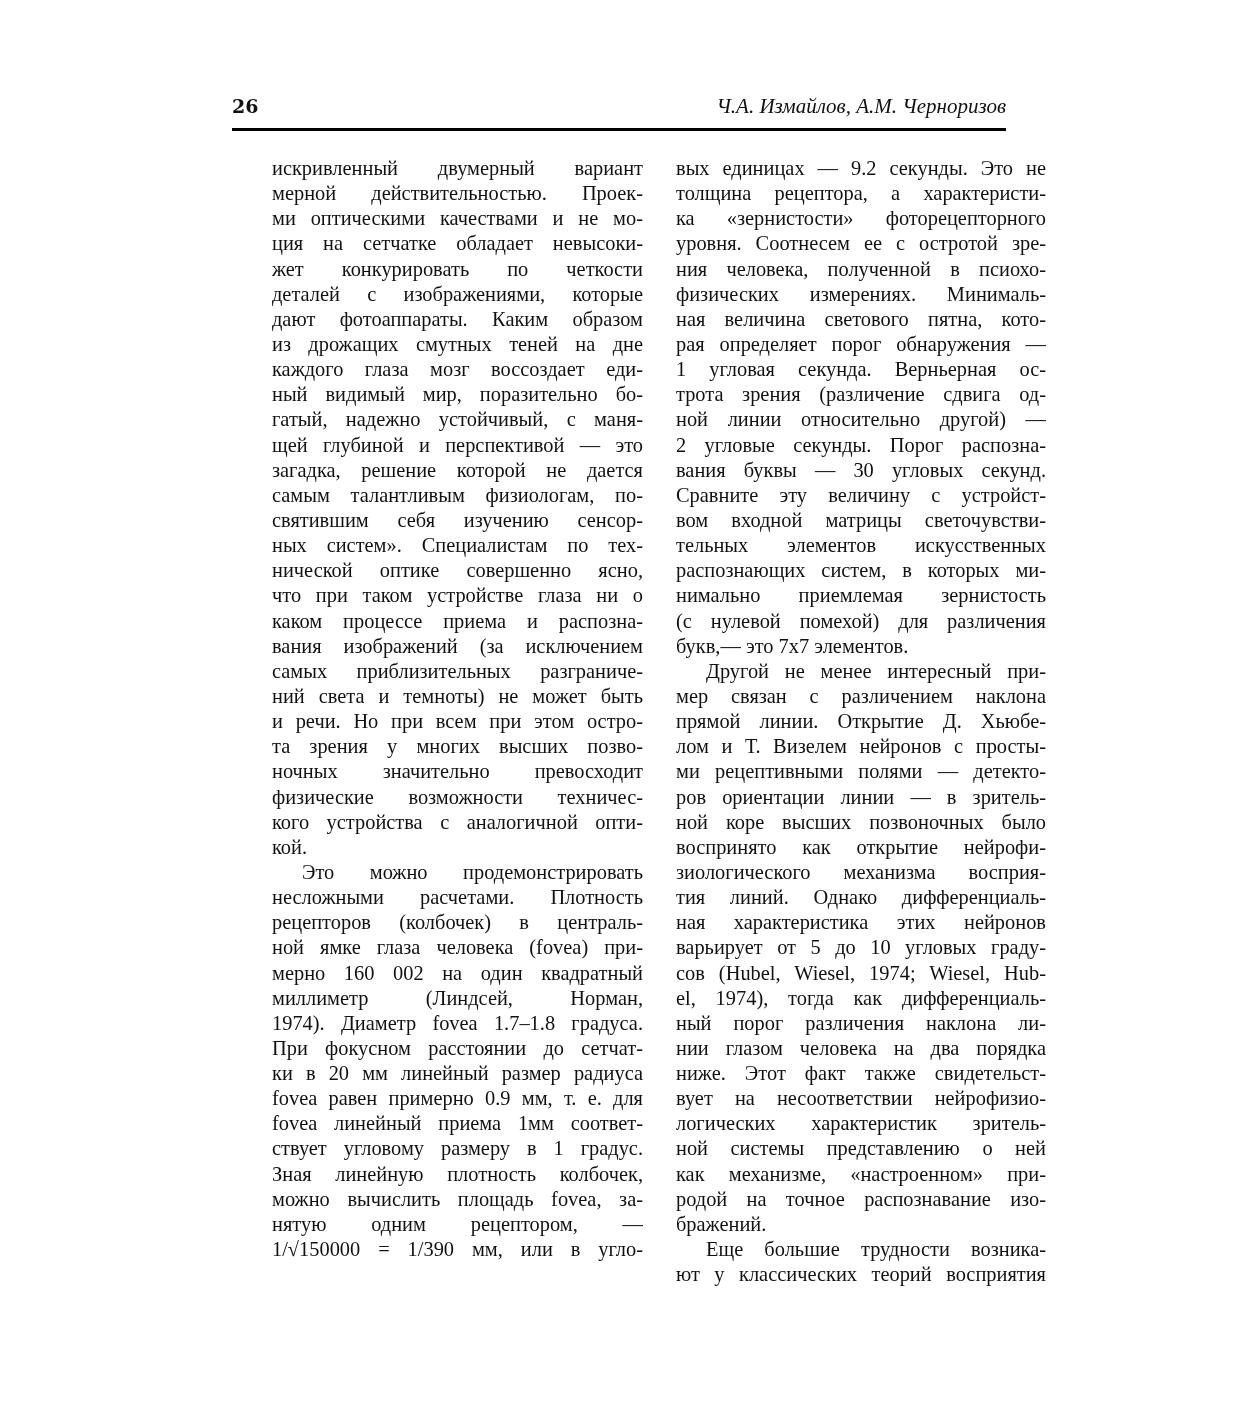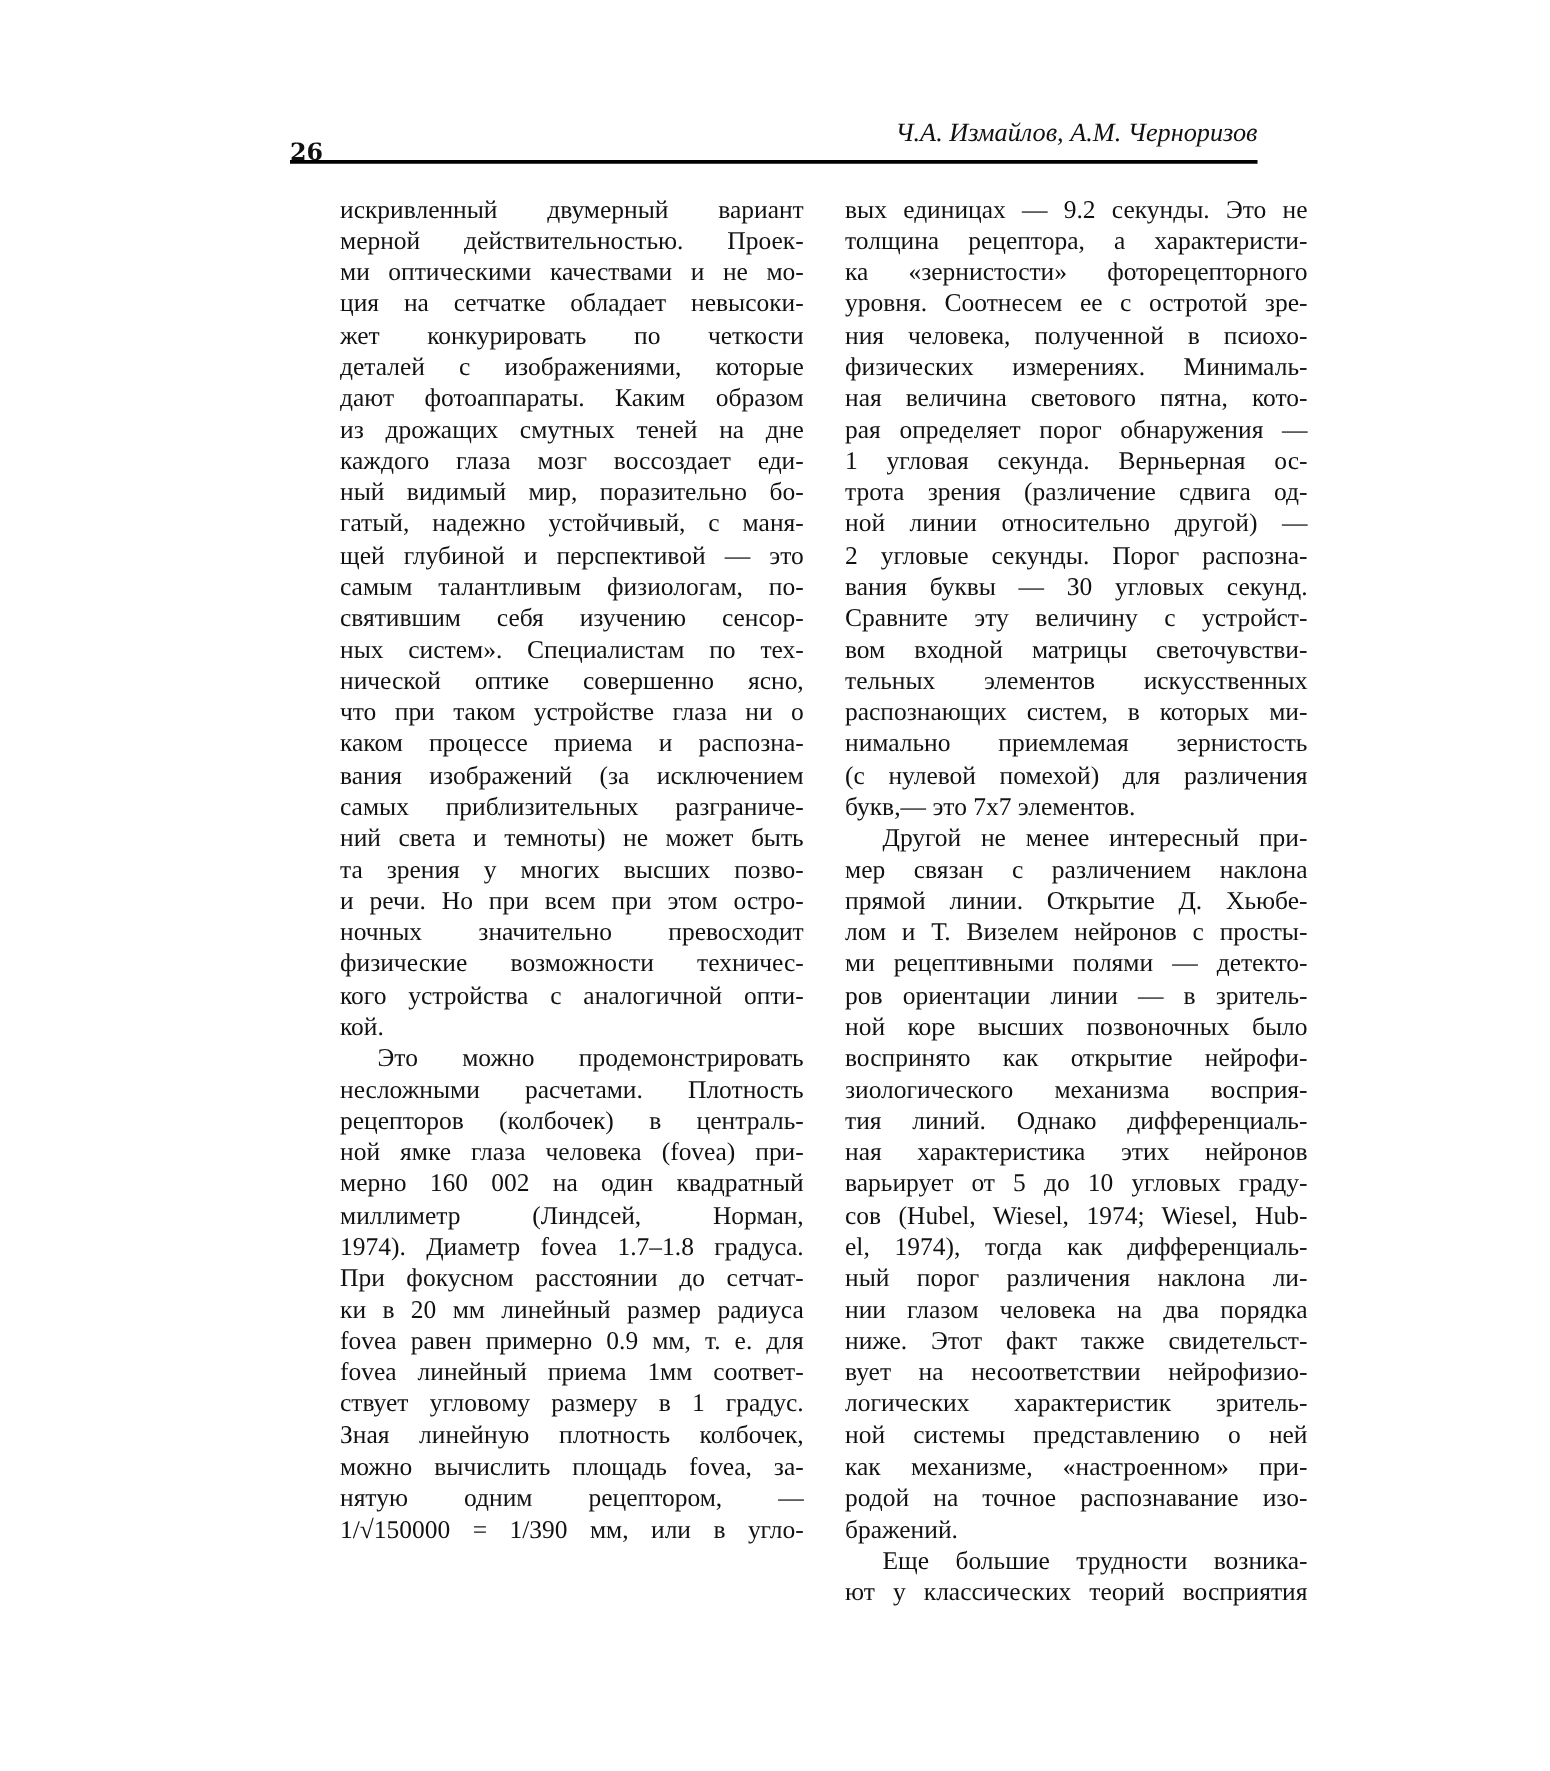--- a/index.html
+++ b/index.html
@@ -1,19 +1,19 @@
 <!DOCTYPE html>
 <html><head>
 <meta charset="utf-8">
 <style>
   html, body { margin: 0; padding: 0; background: #ffffff; }
   body { width: 1240px; height: 1417px; position: relative; overflow: hidden; }
   .page { position: absolute; left: 0; top: 0; width: 1240px; height: 1417px; background: #fff; color: #111; }
   .header { position: absolute; left: 232px; top: 94px; width: 774px; height: 30px; }
-  .page-num { position: absolute; left: 0; top: 0; font-family: "DejaVu Serif", serif; font-weight: bold; font-size: 19px; line-height: 24px; margin-top: 16px; }
+  .page-num { position: absolute; left: 0; top: 0; font-family: "DejaVu Serif", serif; font-weight: bold; font-size: 19px; line-height: 24px; }
   .running-title { position: absolute; right: 0; top: 0; font-family: "Liberation Serif", serif; font-style: italic; font-size: 21px; line-height: 24px; }
   .rule { position: absolute; left: 232px; top: 128px; width: 774px; height: 3px; background: #000; }
   .col { position: absolute; top: 156px; width: 371px; font-family: "Liberation Serif", serif; font-size: 20.4px; line-height: 25.15px; margin-left: 40px; }
   .col-left { left: 232px; }
   .col-right { left: 636px; width: 370px; }
   .line { display: block; white-space: nowrap; text-align: justify; text-align-last: justify; height: 25.15px; overflow: visible; }
   .line.last { text-align-last: left; }
   .line.indent { padding-left: 30px; }
 </style>
 </head>
@@ -32,31 +32,32 @@
       <span class="line">ми оптическими качествами и не мо-</span>
       <span class="line">ция на сетчатке обладает невысоки-</span>
       <span class="line">жет конкурировать по четкости</span>
       <span class="line">деталей с изображениями, которые</span>
       <span class="line">дают фотоаппараты. Каким образом</span>
       <span class="line">из дрожащих смутных теней на дне</span>
       <span class="line">каждого глаза мозг воссоздает еди-</span>
       <span class="line">ный видимый мир, поразительно бо-</span>
       <span class="line">гатый, надежно устойчивый, с маня-</span>
       <span class="line">щей глубиной и перспективой — это</span>
+      <span class="line">загадка, решение которой не дается</span>
       <span class="line">самым талантливым физиологам, по-</span>
       <span class="line">святившим себя изучению сенсор-</span>
       <span class="line">ных систем». Специалистам по тех-</span>
       <span class="line">нической оптике совершенно ясно,</span>
       <span class="line">что при таком устройстве глаза ни о</span>
       <span class="line">каком процессе приема и распозна-</span>
       <span class="line">вания изображений (за исключением</span>
       <span class="line">самых приблизительных разграниче-</span>
       <span class="line">ний света и темноты) не может быть</span>
+      <span class="line">и речи. Но при всем при этом остро-</span>
       <span class="line">та зрения у многих высших позво-</span>
-      <span class="line">и речи. Но при всем при этом остро-</span>
       <span class="line">ночных значительно превосходит</span>
       <span class="line">физические возможности техничес-</span>
       <span class="line">кого устройства с аналогичной опти-</span>
       <span class="line last">кой.</span>
       <span class="line indent">Это можно продемонстрировать</span>
       <span class="line">несложными расчетами. Плотность</span>
       <span class="line">рецепторов (колбочек) в централь-</span>
       <span class="line">ной ямке глаза человека (fovea) при-</span>
       <span class="line">мерно 160 002 на один квадратный</span>
       <span class="line">миллиметр (Линдсей, Норман,</span>

